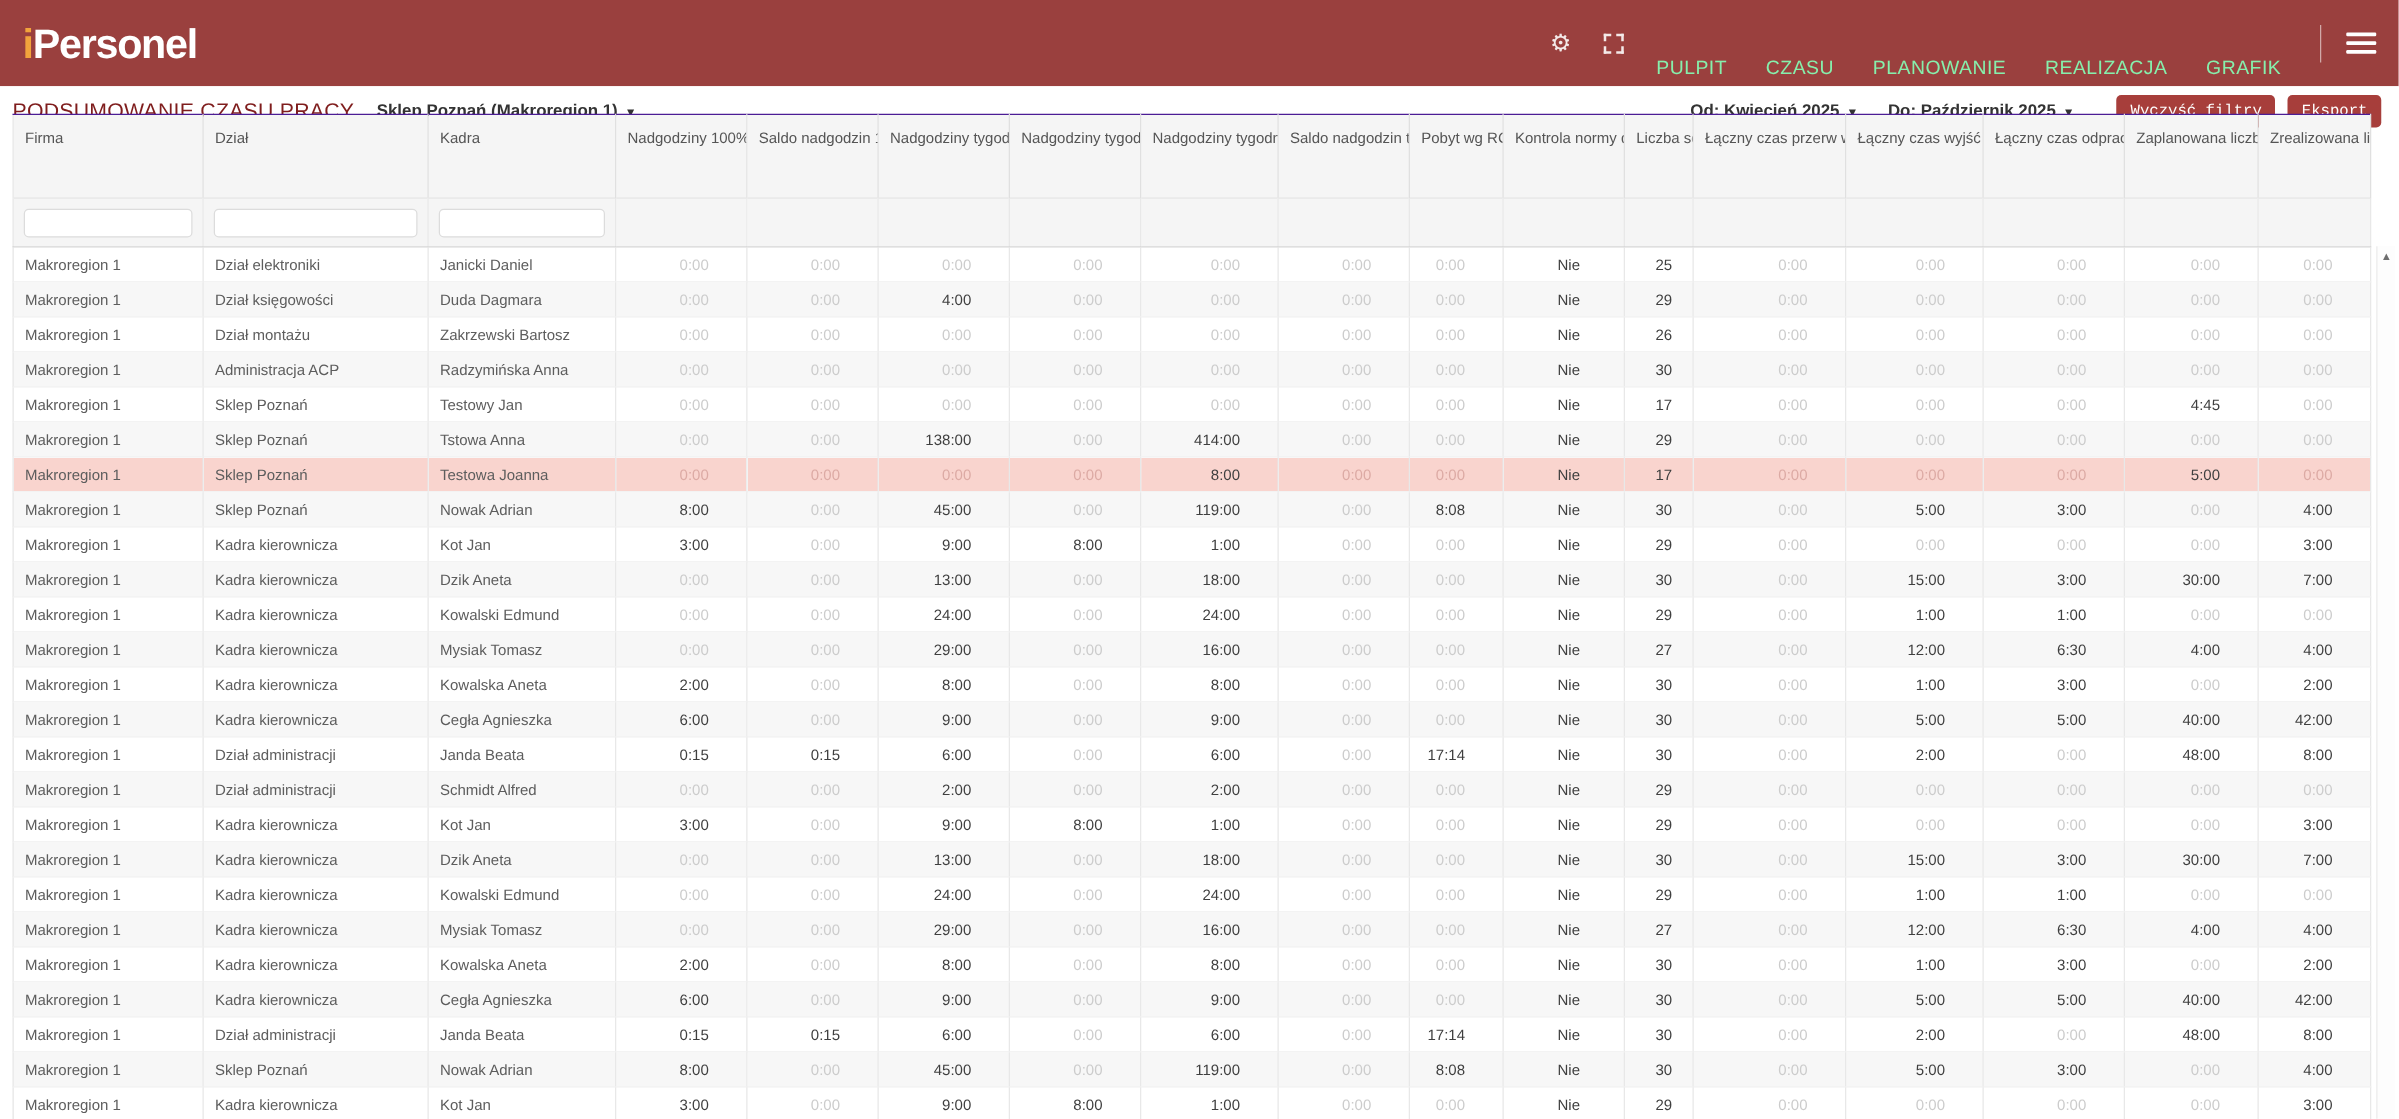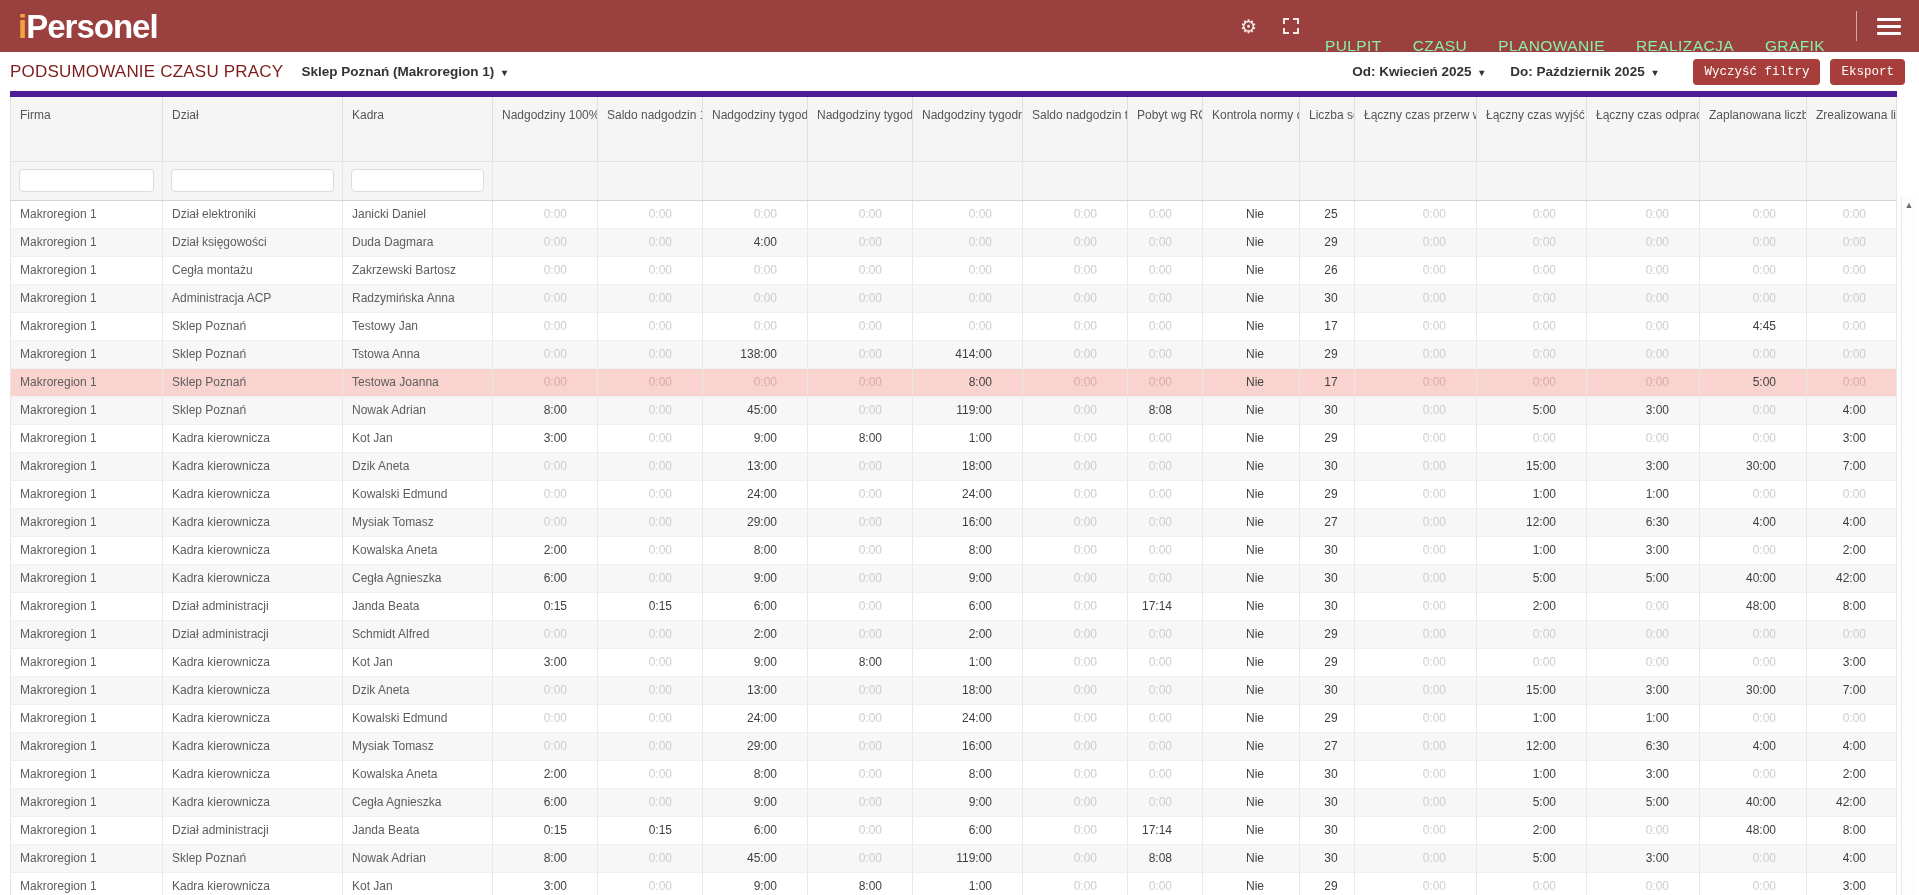--- a/index.html
+++ b/index.html
@@ -1,20 +1,20 @@
 <!DOCTYPE html>
 <html><head>
 <meta charset="utf-8">
 <style>
   * { margin:0; padding:0; box-sizing:border-box; }
   html,body { width:1919px; height:895px; overflow:hidden; background:#fff;
     font-family:"Liberation Sans", sans-serif; }
 
   
-  .topbar { height:52px; background:#9a403e; display:flex; align-items:center;
+  .topbar { height:69px; background:#9a403e; display:flex; align-items:center;
     justify-content:space-between; padding:0 14px 0 18px; }
   .logo { font-size:33px; font-weight:bold; letter-spacing:-1px; line-height:1; }
   .logo .logo-i { color:#f2a33c; }
   .logo .logo-rest { color:#ffffff; }
   .topbar-right { display:flex; align-items:center; }
   .tb-icon { color:#f3e9e8; margin-right:26px; cursor:pointer; }
   .gear { font-size:19px; }
   .fs { width:16px; height:16px; position:relative; display:inline-block; }
   .fs i { position:absolute; width:6px; height:6px; border:2px solid #f3e9e8; }
   .fs i:nth-child(1){ top:0; left:0; border-right:none; border-bottom:none; }
@@ -38,21 +38,21 @@
     white-space:nowrap; }
   .btn { background:#a73e3b; color:#fff; font-size:12.5px; font-family:Liberation Mono, monospace; border:none;
     border-radius:4px; padding:6px 11px; margin-left:10px; cursor:pointer; white-space:nowrap; }
 
   
   .table-wrap { position:absolute; top:91px; left:10px; width:1886px; bottom:0; }
   table { border-collapse:collapse; table-layout:fixed; width:1886px; }
   th, td { border-right:1px solid #e8e8e8; overflow:hidden; white-space:nowrap; }
   thead th { background:#f5f5f5; border-right:1px solid #e0e0e0; color:#555; font-weight:400;
     font-size:12px; line-height:1.3; text-align:left; vertical-align:top;
-    padding:11px 8px 0 9px; height:67px; border-top:6px solid #4c1d95; }
+    padding:11px 8px 0 9px; height:67px; border-top:1px solid #4c1d95; }
   th:first-child, td:first-child { border-left:1px solid #e5e5e5; }
   tr.filter-row td { background:#f5f5f5; height:39px; border-top:1px solid #e3e3e3;
     border-bottom:1px solid #d5d5d5; padding:0 8px; }
   .filter-input { width:100%; height:23px; border:1px solid #dcdcdc; border-radius:4px;
     background:#fff; outline:none; font-family:inherit; font-size:12px; padding:0 6px; }
   tbody td { height:28px; font-size:12px; color:#3f3f3f; padding:0 8px; border-bottom:1px solid #f0f0f0; }
   tbody tr:nth-child(even) td { background:#f7f7f7; }
   tbody tr.hl td { background:#f9d4ce; }
   td.c-left  { text-align:left;  color:#5d5d5d; padding-left:9px; }
   td.c-time  { text-align:right; padding-right:30px; }
@@ -203,21 +203,21 @@
           <td class="c-center">Nie</td>
           <td class="c-center">29</td>
           <td class="c-time zero">0:00</td>
           <td class="c-time zero">0:00</td>
           <td class="c-time zero">0:00</td>
           <td class="c-time zero">0:00</td>
           <td class="c-time zero">0:00</td>
         </tr>
         <tr>
           <td class="c-left">Makroregion 1</td>
-          <td class="c-left">Cegła montażu</td>
+          <td class="c-left">Dział montażu</td>
           <td class="c-left">Zakrzewski Bartosz</td>
           <td class="c-time zero">0:00</td>
           <td class="c-time zero">0:00</td>
           <td class="c-time zero">0:00</td>
           <td class="c-time zero">0:00</td>
           <td class="c-time zero">0:00</td>
           <td class="c-time zero">0:00</td>
           <td class="c-time zero">0:00</td>
           <td class="c-center">Nie</td>
           <td class="c-center">26</td>

